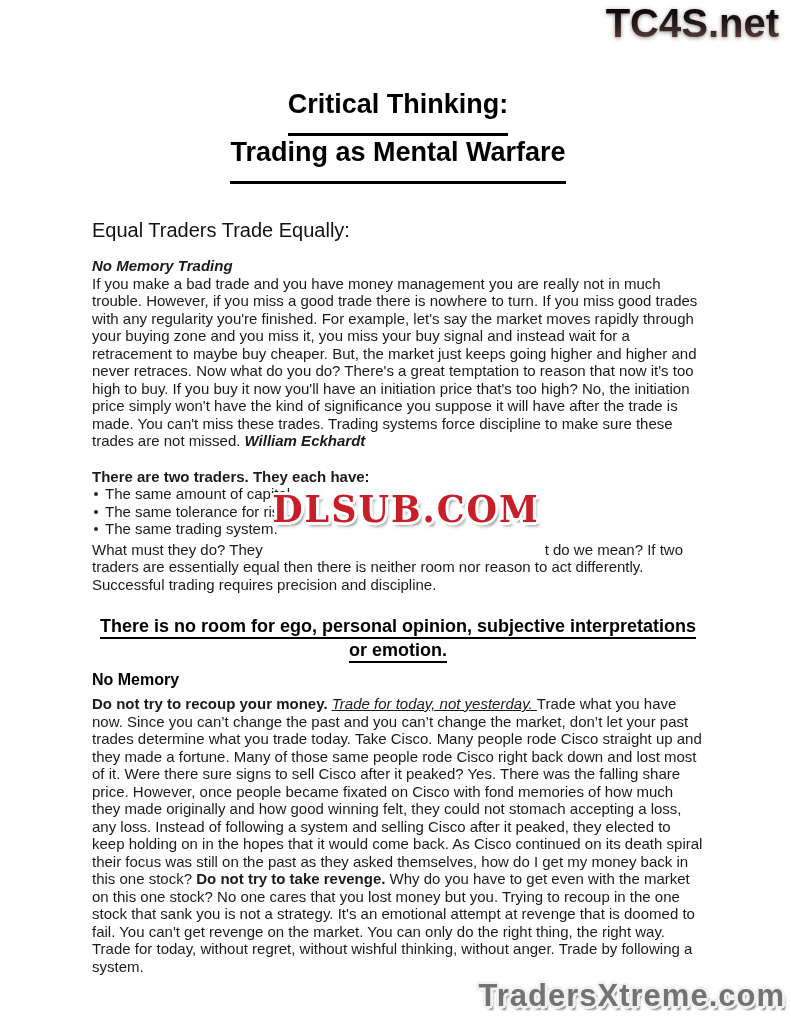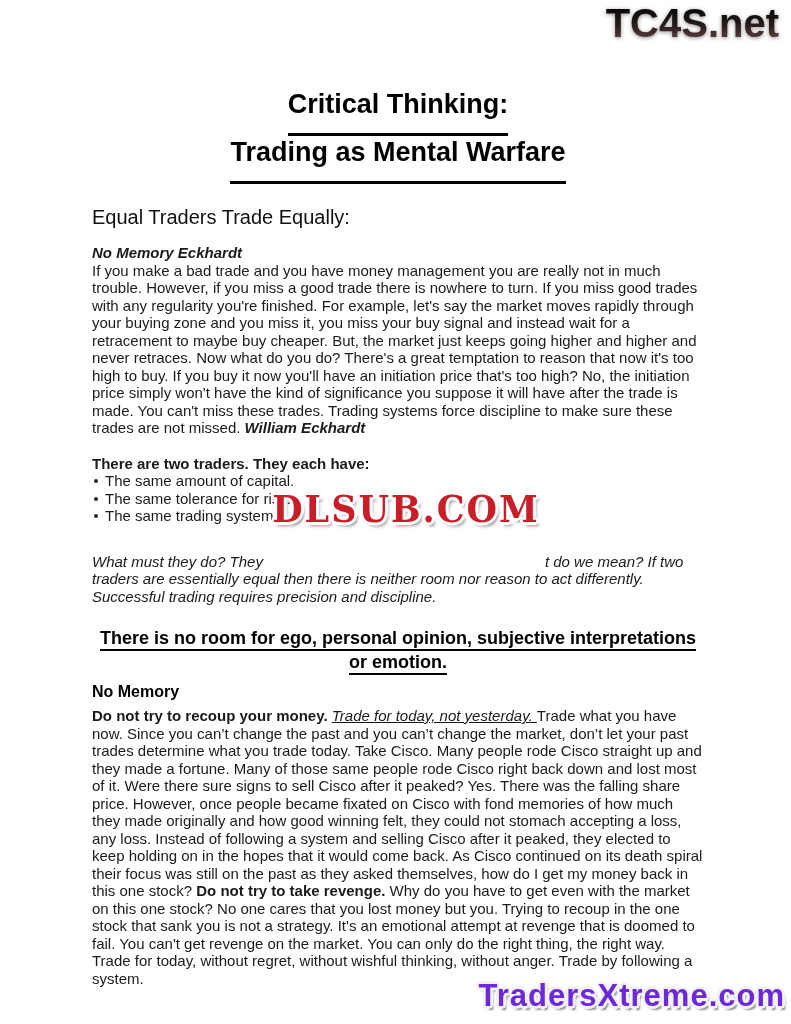--- a/index.html
+++ b/index.html
@@ -22,34 +22,34 @@
   
   .content {
     position:absolute; left:92px; top:88px; width:612px;
     font-size:15px; line-height:17.5px; color:#1b1b1b;
   }
   .doc-title {
     text-align:center; font-size:27px; line-height:33px;
     font-weight:bold; color:#000;
   }
   .doc-title .tline { display:inline-block; border-bottom:3px solid #000; padding-bottom:12px; }
-  .equal-heading { margin-top:22px; font-size:20px; line-height:23px; font-weight:normal; color:#111; }
+  .equal-heading { margin-top:35px; font-size:20px; line-height:23px; font-weight:normal; color:#111; }
   .sub-heading-bi { margin-top:15px; font-weight:bold; font-style:italic; }
   .para { text-align:left; }
   .b { font-weight:bold; }
   .bi { font-weight:bold; font-style:italic; }
   .iu { font-style:italic; text-decoration:underline; }
   .two-traders-heading { margin-top:18px; font-weight:bold; }
   ul.traits { list-style:none; }
   ul.traits li { position:relative; padding-left:13px; }
   ul.traits li::before {
     content:""; position:absolute; left:2px; top:7px;
     width:4px; height:4px; background:#2a2a2a; border-radius:50%;
   }
-  .what-must { margin-top:28px;font-style:italic; }
+  .what-must { margin-top:3px; }
   .wm-gap { display:inline-block; width:282px; height:1px; }
   .statement {
     margin-top:22px; text-align:center; font-weight:bold;
     font-size:18px; line-height:22px; color:#000;
   }
   .statement .sline { display:inline-block; border-bottom:2px solid #000; padding-bottom:0px; }
   .no-memory-heading { margin-top:3px; font-size:16px; line-height:27px; font-weight:bold; color:#000; }
   .big-para { margin-top:2px; }
   
   .dlsub {
@@ -61,21 +61,21 @@
     text-shadow:
       -2px -2px 0 #fff, 2px -2px 0 #fff, -2px 2px 0 #fff, 2px 2px 0 #fff,
       -3px 0 0 #fff, 3px 0 0 #fff, 0 -3px 0 #fff, 0 3px 0 #fff,
       3px 4px 3px rgba(120,120,120,0.8);
     transform:scaleY(1.08);
   }
   
   .traders-xtreme {
     position:absolute; right:6px; top:978px;
     font-size:31px; font-weight:bold; letter-spacing:1px;
-    color:#6d28d9;
+    color:#737373;
     text-shadow:
       -2px -2px 0 #f2f2f2, 2px -2px 0 #f2f2f2, -2px 2px 0 #f2f2f2, 2px 2px 0 #f2f2f2,
       -3px 0 0 #f2f2f2, 3px 0 0 #f2f2f2, 0 -3px 0 #f2f2f2, 0 3px 0 #f2f2f2,
       3px 4px 2px rgba(100,100,100,0.75);
   }
 </style>
 </head>
 <body>
 
 <div class="page">
@@ -84,21 +84,21 @@
 
   <div class="content">
 
     <h1 class="doc-title">
       <span class="tline">Critical Thinking:</span><br>
       <span class="tline">Trading as Mental Warfare</span>
     </h1>
 
     <div class="equal-heading">Equal Traders Trade Equally:</div>
 
-    <div class="sub-heading-bi">No Memory Eckhardt</div>
+    <div class="sub-heading-bi">No Memory Trading</div>
 
     <p class="para"><span>If you make a bad trade and you have money management you are really not in much trouble. However, if you miss a good trade there is nowhere to turn. If you miss good trades with any regularity you're finished. For example, let's say the market moves rapidly through your buying zone and you miss it, you miss your buy signal and instead wait for a retracement to maybe buy cheaper. But, the market just keeps going higher and higher and never retraces. Now what do you do? There's a great temptation to reason that now it's too high to buy. If you buy it now you'll have an initiation price that's too high? No, the initiation price simply won't have the kind of significance you suppose it will have after the trade is made. You can't miss these trades. Trading systems force discipline to make sure these trades are not missed. </span><span class="bi">William Eckhardt</span></p>
 
     <div class="two-traders-heading">There are two traders. They each have:</div>
 
     <ul class="traits">
       <li>The same amount of capital.</li>
       <li>The same tolerance for risk.</li>
       <li>The same trading system.</li>
     </ul>

